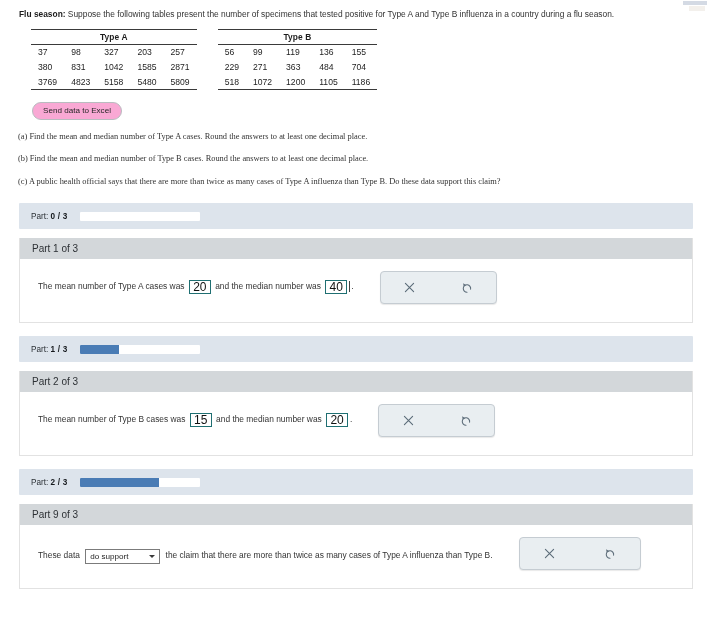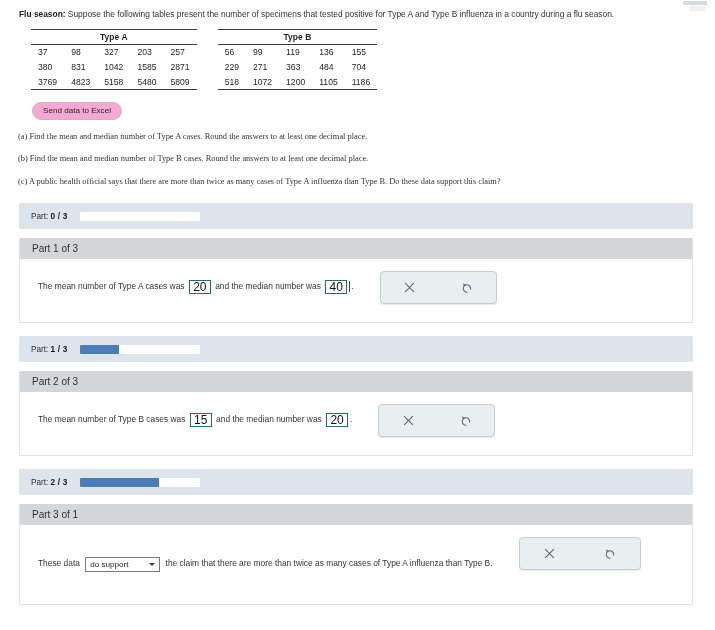--- a/index.html
+++ b/index.html
@@ -176,21 +176,21 @@
     border-left: 1px solid #444;
     height: 11px;
     vertical-align: middle;
     margin: 0 1px 0 0;
   }
 
   .sel-wrap {
     display: inline-block;
     position: relative;
     vertical-align: middle;
-    margin: 12px 3px;
+    margin: 4px 3px;
   }
   select.ans-select {
     -webkit-appearance: none;
     appearance: none;
     border: 1px solid #7b7b7b;
     background: #ffffff;
     font-family: "Liberation Sans", sans-serif;
     font-size: 8.1px;
     color: #1e1e1e;
     height: 15px;
@@ -410,21 +410,21 @@
   <div class="spacer-sm"></div>
 
   <div class="progress-strip">
     <span class="plabel"><span>Part:</span> <b>2 / 3</b></span>
     <span class="pbar">
         <i style="width: 66%;"></i>
       </span>
   </div>
 
   <div class="part-card">
-    <div class="part-head">Part 3 of 1</div>
+    <div class="part-head">Part 9 of 3</div>
     <div class="part-body">
       <div class="answer-line">
         <span>These data</span>
         <span class="sel-wrap">
           <select class="ans-select"><option value="do support">do support</option><option value="do not support">do not support</option></select>
           <span class="sel-arrow"></span>
         </span>
         <span>the claim that there are more than twice as many cases of Type A influenza than Type B.</span>
       </div>
       <div class="act-box wide">

